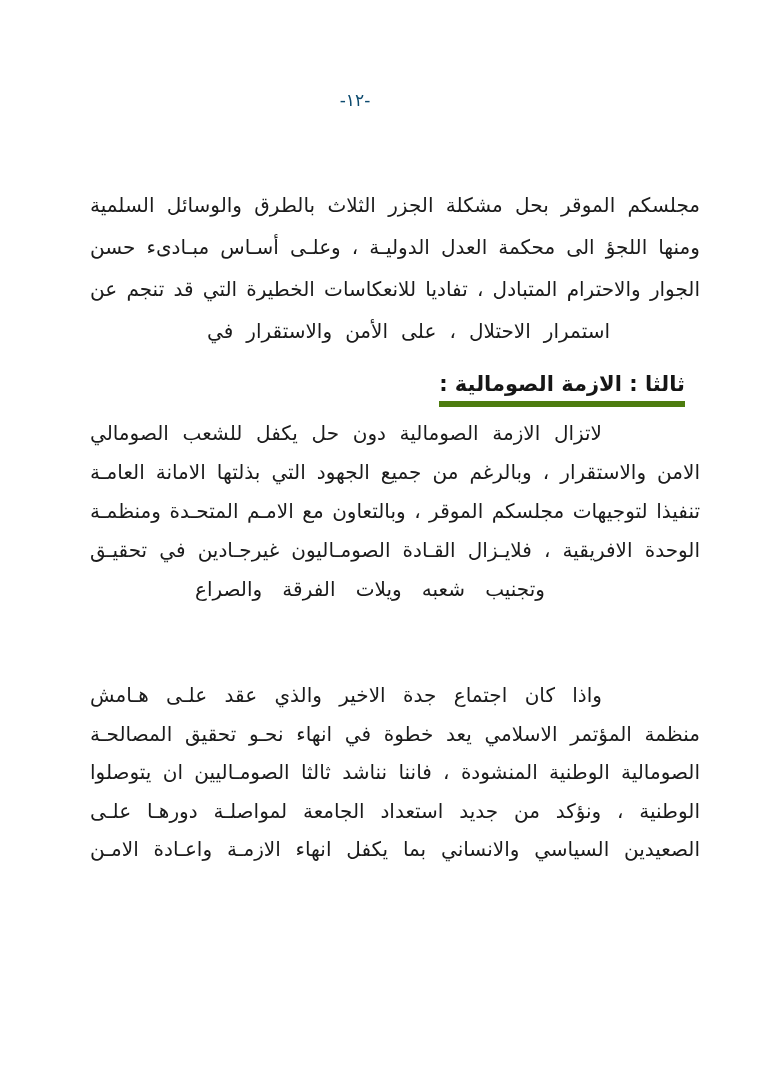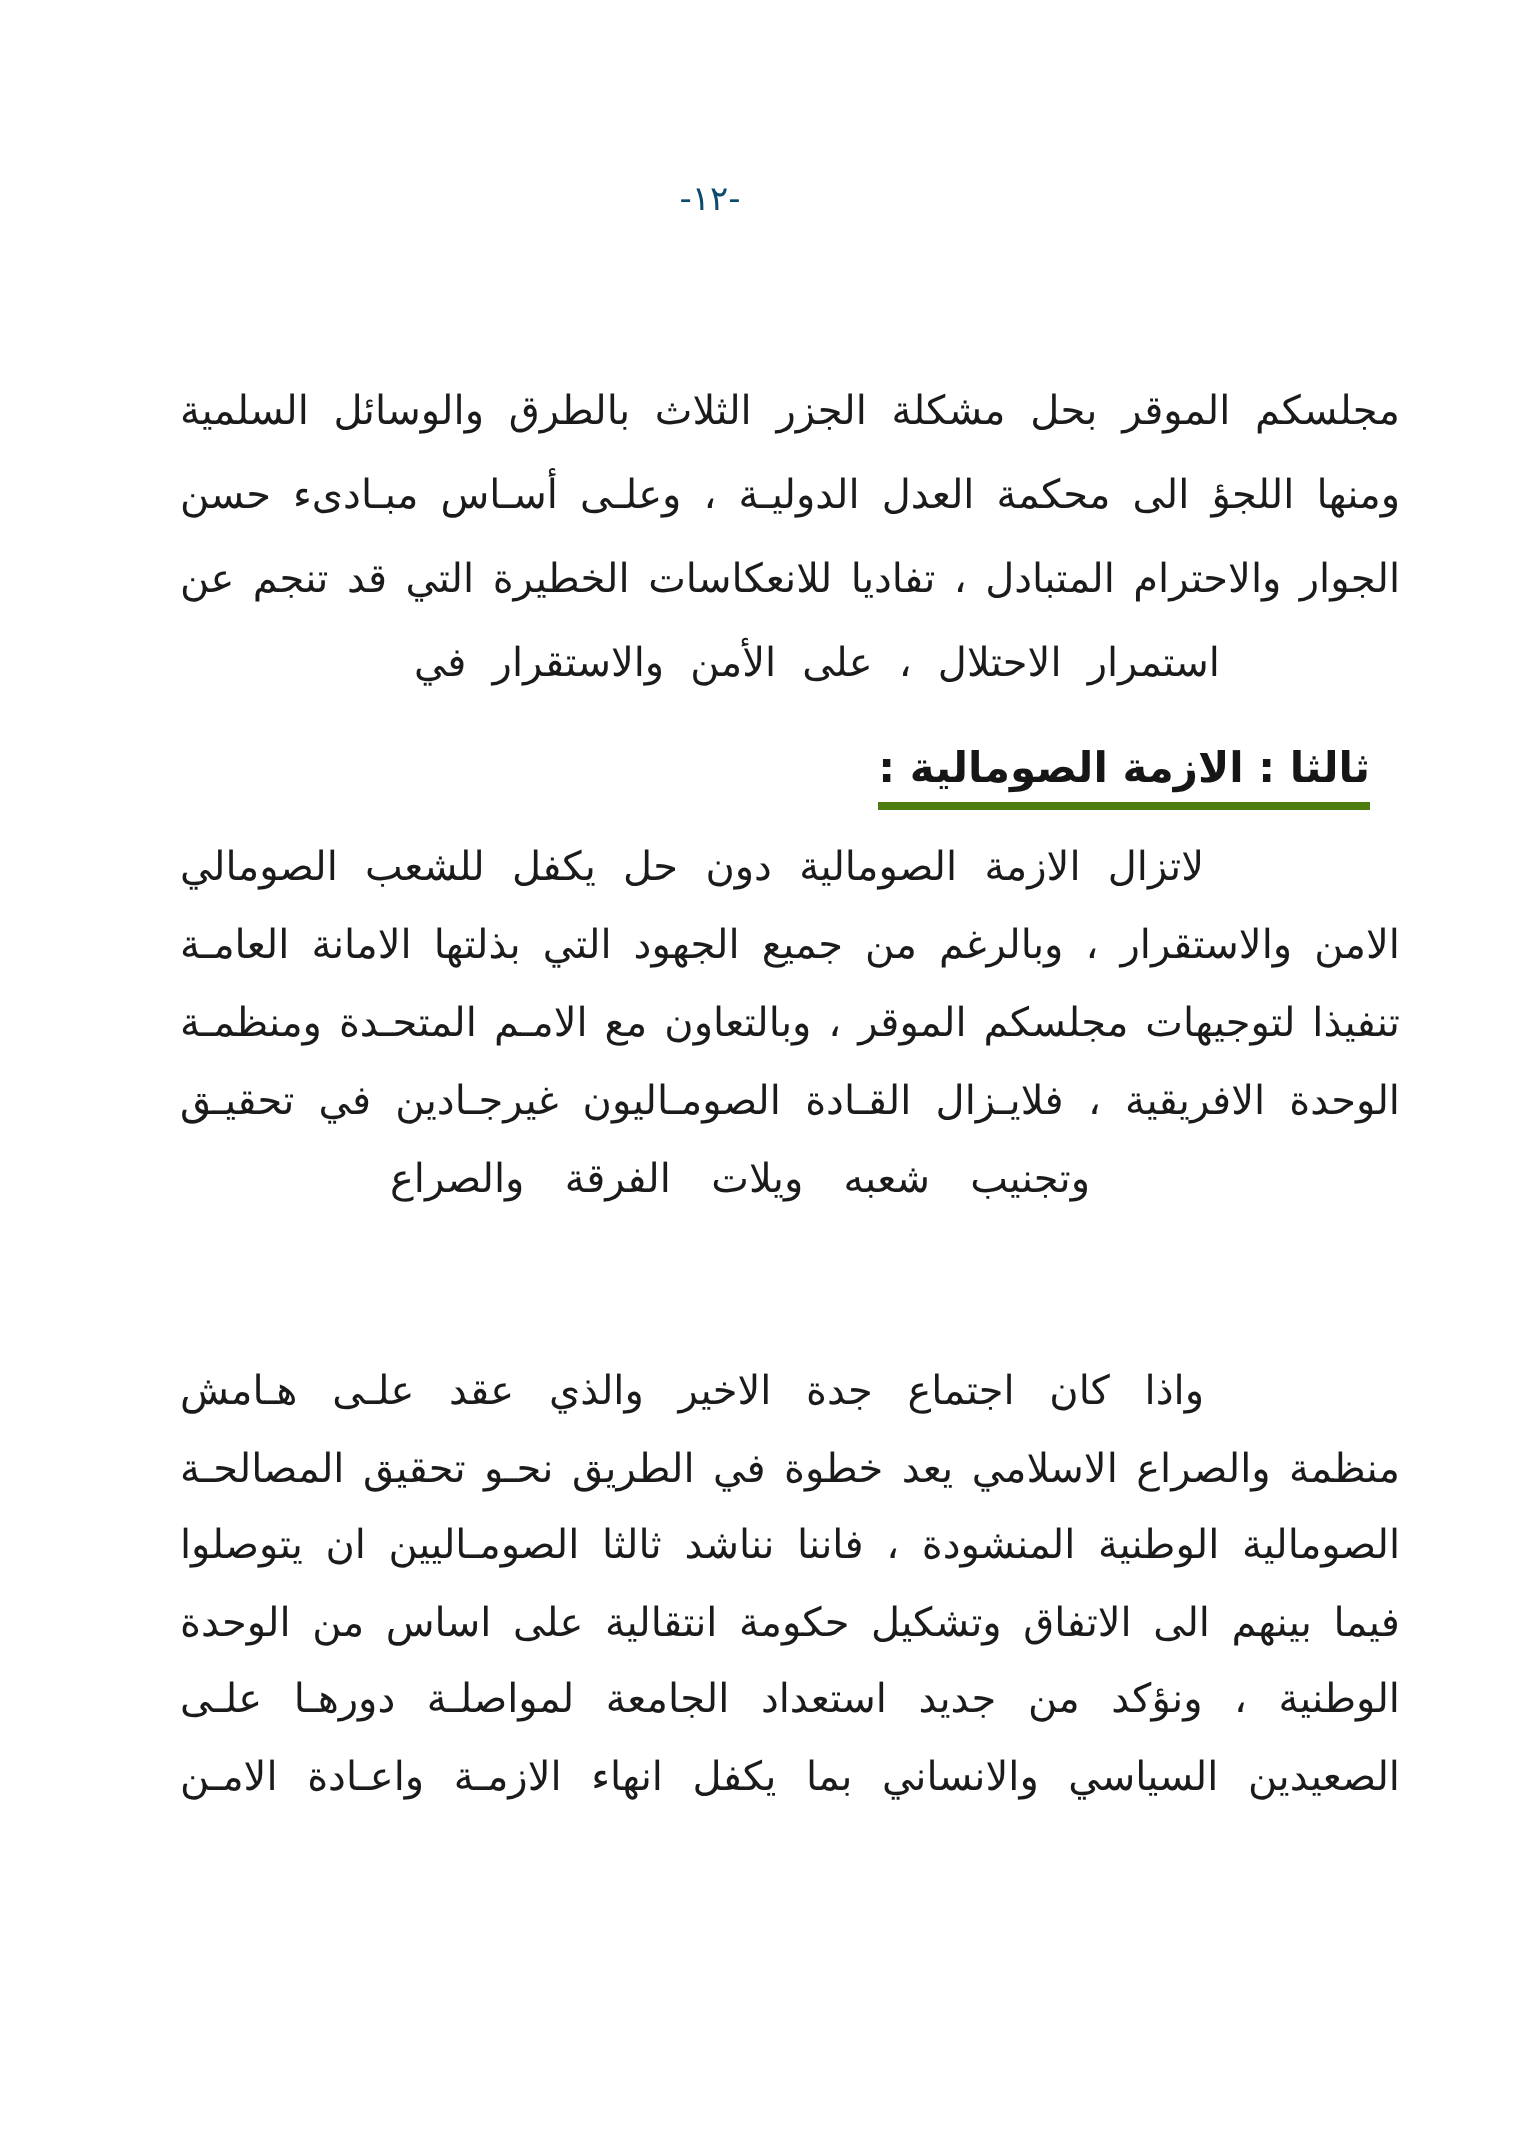--- a/index.html
+++ b/index.html
@@ -43,21 +43,21 @@
   .p1-last{padding-right:90px;padding-left:117px;}
   .p2-last{padding-right:155px;padding-left:105px;}
   .p3-last{padding-right:95px;text-align-last:right;}
   .heading{
     position:absolute;
     top:372px;right:73px;
     margin:0;
     font-size:21px;
     font-weight:700;
     color:#161616;
-    border-bottom:4px solid #4d7c0f;
+    border-bottom:6px solid #4d7c0f;
     padding-bottom:5px;
     direction:rtl;
   }
 </style>
 </head>
 <body>
 
 <div class="page">
 
   <div class="page-number">-١٢-</div>
@@ -74,20 +74,19 @@
   <div class="para para2">
     <div class="line indent-first">لاتزال الازمة الصومالية دون حل يكفل للشعب الصومالي الشـقيق</div>
     <div class="line">الامن والاستقرار ، وبالرغم من جميع الجهود التي بذلتها الامانة العامـة</div>
     <div class="line">تنفيذا لتوجيهات مجلسكم الموقر ، وبالتعاون مع الامـم المتحـدة ومنظمـة</div>
     <div class="line">الوحدة الافريقية ، فلايـزال القـادة الصومـاليون غيرجـادين في تحقيـق</div>
     <div class="line p2-last">وتجنيب شعبه ويلات الفرقة والصراع المسلح .</div>
   </div>
 
   <div class="para para3">
     <div class="line indent-first">واذا كان اجتماع جدة الاخير والذي عقد علـى هـامش اجتماعـات</div>
-    <div class="line">منظمة والصراع الاسلامي يعد خطوة في الطريق نحـو تحقيق المصالحـة</div>
+    <div class="line">منظمة المؤتمر الاسلامي يعد خطوة في انهاء نحـو تحقيق المصالحـة</div>
     <div class="line">الصومالية الوطنية المنشودة ، فاننا نناشد ثالثا الصومـاليين ان يتوصلوا</div>
-    <div class="line">فيما بينهم الى الاتفاق وتشكيل حكومة انتقالية على اساس من الوحدة</div>
     <div class="line">الوطنية ، ونؤكد من جديد استعداد الجامعة لمواصلـة دورهـا علـى</div>
     <div class="line">الصعيدين السياسي والانساني بما يكفل انهاء الازمـة واعـادة الامـن</div>
   </div>
 
 </div>
 
 </body></html>

